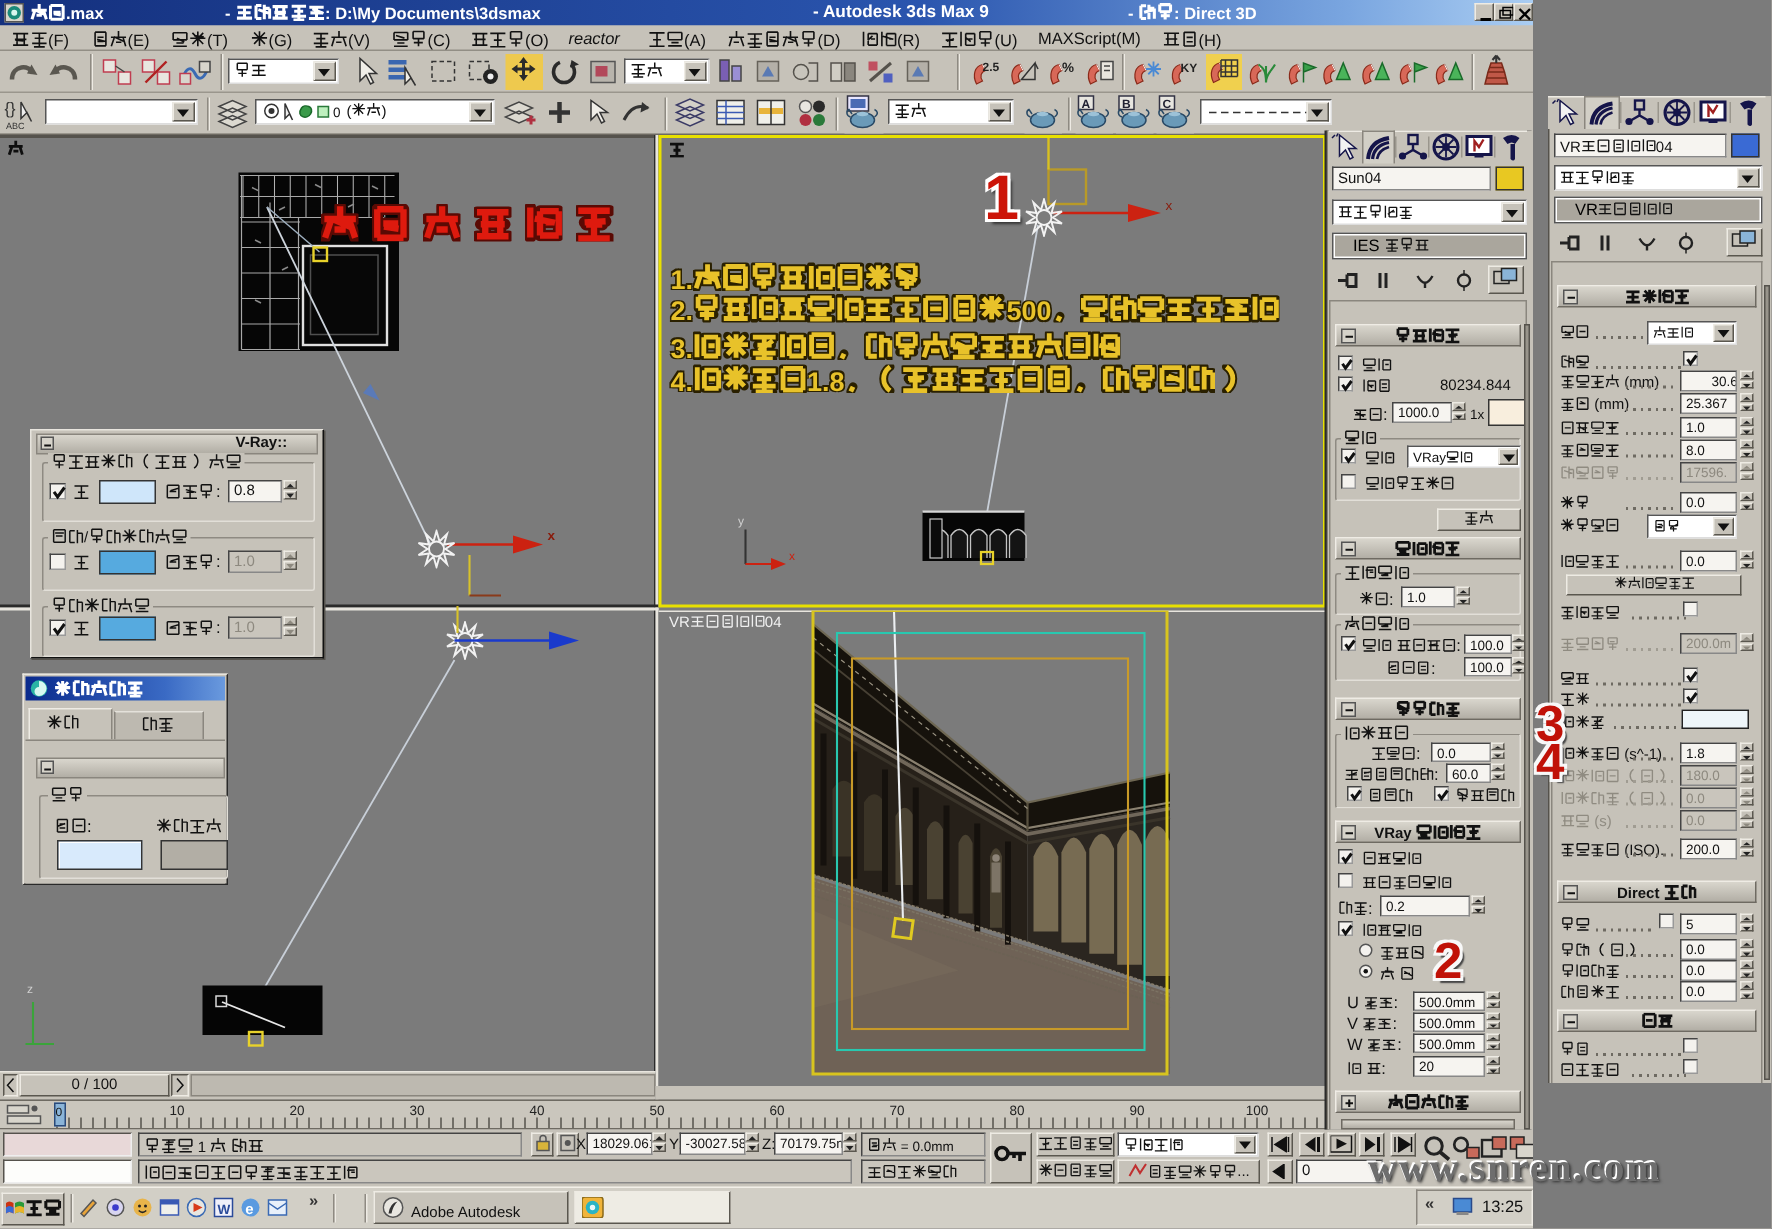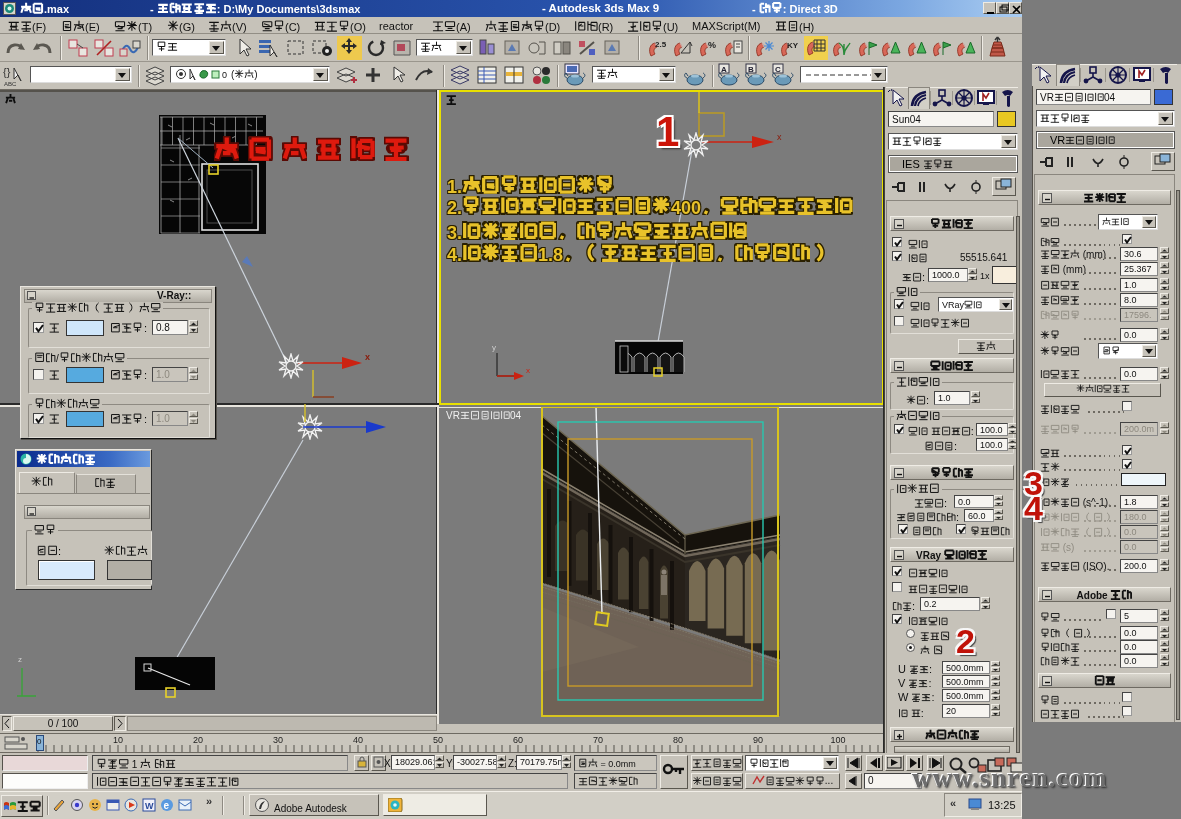--- a/index.html
+++ b/index.html
@@ -79,21 +79,21 @@
     </svg><svg width="12" height="12" viewBox="0 0 100 100" preserveAspectRatio="none" style="vertical-align:-12%;margin-right:0px">
       <path d="M20 8L80 8M20 8L20 48M80 8L80 48M20 48L80 48M50 48L50 90M24 70L74 70" stroke="#111" stroke-width="9" fill="none" stroke-linecap="butt" opacity="1"></path>
     </svg>(C)</div>
 <div class="a" style="left:314px;top:20px;white-space:nowrap;font-size:11px;color:#111"><svg width="12" height="12" viewBox="0 0 100 100" preserveAspectRatio="none" style="vertical-align:-12%;margin-right:0px">
       <path d="M7 20L91 20M17 52L81 52M7 84L91 84M29 20L29 84M69 20L69 84" stroke="#111" stroke-width="9" fill="none" stroke-linecap="butt" opacity="1"></path>
     </svg><svg width="12" height="12" viewBox="0 0 100 100" preserveAspectRatio="none" style="vertical-align:-12%;margin-right:0px">
       <path d="M7 19L91 19M49 19L49 93M7 93L91 93M27 56L71 56" stroke="#111" stroke-width="9" fill="none" stroke-linecap="butt" opacity="1"></path>
     </svg><svg width="12" height="12" viewBox="0 0 100 100" preserveAspectRatio="none" style="vertical-align:-12%;margin-right:0px">
       <path d="M20 10L80 10M20 10L20 50M80 10L80 50M20 50L80 50M50 50L50 92M24 72L74 72" stroke="#111" stroke-width="9" fill="none" stroke-linecap="butt" opacity="1"></path>
     </svg>(O)</div>
-<div class="a" style="left:379px;top:20px;white-space:nowrap;font-size:11px;color:#111"><span style="font-size:11px;color:#111;">reactor</span></div>
+<div class="a" style="left:379px;top:20px;white-space:nowrap;font-size:11px;color:#111"><span style="font-size:11px;color:#111;font-style:italic;">reactor</span></div>
 <div class="a" style="left:432px;top:20px;white-space:nowrap;font-size:11px;color:#111"><svg width="12" height="12" viewBox="0 0 100 100" preserveAspectRatio="none" style="vertical-align:-12%;margin-right:0px">
       <path d="M8 16L92 16M50 16L50 90M8 90L92 90M28 54L72 54" stroke="#111" stroke-width="9" fill="none" stroke-linecap="butt" opacity="1"></path>
     </svg><svg width="12" height="12" viewBox="0 0 100 100" preserveAspectRatio="none" style="vertical-align:-12%;margin-right:0px">
       <path d="M12 14L88 14M12 14L12 54M88 14L88 54M12 54L88 54M30 70L70 70M12 88L88 88" stroke="#111" stroke-width="9" fill="none" stroke-linecap="butt" opacity="1"></path>
     </svg>(A)</div>
 <div class="a" style="left:485px;top:20px;white-space:nowrap;font-size:11px;color:#111"><svg width="12" height="12" viewBox="0 0 100 100" preserveAspectRatio="none" style="vertical-align:-12%;margin-right:0px">
       <path d="M50 6L50 40M8 40L92 40M24 44L10 90M74 44L90 90M34 68L64 68" stroke="#111" stroke-width="9" fill="none" stroke-linecap="butt" opacity="1"></path>
     </svg><svg width="12" height="12" viewBox="0 0 100 100" preserveAspectRatio="none" style="vertical-align:-12%;margin-right:0px">
       <path d="M12 22L92 22M26 50L76 50M12 76L92 76M52 22L52 96M22 96L82 96" stroke="#111" stroke-width="9" fill="none" stroke-linecap="butt" opacity="1"></path>
     </svg><svg width="12" height="12" viewBox="0 0 100 100" preserveAspectRatio="none" style="vertical-align:-12%;margin-right:0px">
@@ -775,21 +775,21 @@
       <path d="M9 18L93 18M51 18L51 92M9 92L93 92M29 56L73 56" stroke="#e8c22a" stroke-width="17" fill="none" stroke-linecap="butt" opacity="1"></path>
     </svg><svg width="19" height="19" viewBox="0 0 100 100" preserveAspectRatio="none" style="vertical-align:-12%;margin-right:0px">
       <path d="M16 14L16 90M16 14L86 14M86 14L86 90M16 90L86 90M32 52L72 52" stroke="#2a2000" stroke-width="31" fill="none" stroke-linecap="round"></path>
       <path d="M16 14L16 90M16 14L86 14M86 14L86 90M16 90L86 90M32 52L72 52" stroke="#e8c22a" stroke-width="17" fill="none" stroke-linecap="butt" opacity="1"></path>
     </svg><svg width="19" height="19" viewBox="0 0 100 100" preserveAspectRatio="none" style="vertical-align:-12%;margin-right:0px">
       <path d="M22 12L22 88M22 12L82 12M82 12L82 88M34 40L68 40M34 64L68 64M22 88L82 88" stroke="#2a2000" stroke-width="31" fill="none" stroke-linecap="round"></path>
       <path d="M22 12L22 88M22 12L82 12M82 12L82 88M34 40L68 40M34 64L68 64M22 88L82 88" stroke="#e8c22a" stroke-width="17" fill="none" stroke-linecap="butt" opacity="1"></path>
     </svg><svg width="19" height="19" viewBox="0 0 100 100" preserveAspectRatio="none" style="vertical-align:-12%;margin-right:0px">
       <path d="M48 7L48 89M6 44L90 44M18 14L78 77M78 14L18 77" stroke="#2a2000" stroke-width="31" fill="none" stroke-linecap="round"></path>
       <path d="M48 7L48 89M6 44L90 44M18 14L78 77M78 14L18 77" stroke="#e8c22a" stroke-width="17" fill="none" stroke-linecap="butt" opacity="1"></path>
-    </svg><span style="font-size:18px;color:#e8c22a;font-weight:bold;text-shadow:-1px -1px 0 #2a2000,1px -1px 0 #2a2000,-1px 1px 0 #2a2000,1px 1px 0 #2a2000;">400</span><svg width="19" height="19" viewBox="0 0 100 100" preserveAspectRatio="none" style="vertical-align:-12%;margin-right:0px">
+    </svg><span style="font-size:18px;color:#e8c22a;font-weight:bold;text-shadow:-1px -1px 0 #2a2000,1px -1px 0 #2a2000,-1px 1px 0 #2a2000,1px 1px 0 #2a2000;">500</span><svg width="19" height="19" viewBox="0 0 100 100" preserveAspectRatio="none" style="vertical-align:-12%;margin-right:0px">
       <path d="M30 78L22 95" stroke="#2a2000" stroke-width="31" fill="none" stroke-linecap="round"></path>
       <path d="M30 78L22 95" stroke="#e8c22a" stroke-width="17" fill="none" stroke-linecap="butt" opacity="1"></path>
     </svg><svg width="19" height="19" viewBox="0 0 100 100" preserveAspectRatio="none" style="vertical-align:-12%;margin-right:0px">
       <path d="M12 14L88 14M12 14L12 55M88 14L88 55M12 55L88 55M30 72L70 72M12 90L88 90" stroke="#2a2000" stroke-width="31" fill="none" stroke-linecap="round"></path>
       <path d="M12 14L88 14M12 14L12 55M88 14L88 55M12 55L88 55M30 72L70 72M12 90L88 90" stroke="#e8c22a" stroke-width="17" fill="none" stroke-linecap="butt" opacity="1"></path>
     </svg><svg width="19" height="19" viewBox="0 0 100 100" preserveAspectRatio="none" style="vertical-align:-12%;margin-right:0px">
       <path d="M15 14L44 14M15 14L15 86M15 86L44 86M60 10L60 90M60 30L90 30M90 30L90 88M19 50L61 47" stroke="#2a2000" stroke-width="31" fill="none" stroke-linecap="round"></path>
       <path d="M15 14L44 14M15 14L15 86M15 86L44 86M60 10L60 90M60 30L90 30M90 30L90 88M19 50L61 47" stroke="#e8c22a" stroke-width="17" fill="none" stroke-linecap="butt" opacity="1"></path>
     </svg><svg width="19" height="19" viewBox="0 0 100 100" preserveAspectRatio="none" style="vertical-align:-12%;margin-right:0px">
       <path d="M11 16L87 16M11 16L11 56M87 16L87 56M11 56L87 56M29 72L69 72M11 90L87 90" stroke="#2a2000" stroke-width="31" fill="none" stroke-linecap="round"></path>
@@ -1512,21 +1512,21 @@
 <div class="lbl" style="left:1040px;top:249px;font-size:10px;white-space:nowrap"><svg width="10" height="10" viewBox="0 0 100 100" preserveAspectRatio="none" style="vertical-align:-12%;margin-right:0px">
       <path d="M11 20L91 20M26 48L76 48M11 76L91 76M51 20L51 96M21 96L81 96" stroke="#111" stroke-width="9" fill="none" stroke-linecap="butt" opacity="1"></path>
     </svg><svg width="10" height="10" viewBox="0 0 100 100" preserveAspectRatio="none" style="vertical-align:-12%;margin-right:0px">
       <path d="M14 15L90 15M14 15L14 55M90 15L90 55M14 55L90 55M32 72L72 72M14 90L90 90" stroke="#111" stroke-width="9" fill="none" stroke-linecap="butt" opacity="1"></path>
     </svg><svg width="10" height="10" viewBox="0 0 100 100" preserveAspectRatio="none" style="vertical-align:-12%;margin-right:0px">
       <path d="M8 19L92 19M50 19L50 93M8 93L92 93M29 56L72 56M32 69L84 52" stroke="#111" stroke-width="9" fill="none" stroke-linecap="butt" opacity="1"></path>
     </svg><svg width="10" height="10" viewBox="0 0 100 100" preserveAspectRatio="none" style="vertical-align:-12%;margin-right:0px">
       <path d="M49 7L49 41M7 41L91 41M24 46L9 91M74 46L89 91M34 69L64 69" stroke="#111" stroke-width="9" fill="none" stroke-linecap="butt" opacity="1"></path>
     </svg> (mm)</div>
 <div class="a" style="left:1084px;top:257px;width:32px;height:2px;background-image:repeating-linear-gradient(90deg,#6e6a62 0 1.5px,transparent 1.5px 5px)"></div>
-<div class="fld" style="left:1120px;top:247px;width:38px;height:14px;font-size:9px;padding-left:3px;">30.6</div>
+<div class="fld" style="left:1120px;top:247px;width:38px;height:14px;font-size:9px;padding-left:20px;">30.6</div>
 <div class="a ras" style="left:1160px;top:247px;width:9px;height:5.5px">
     <svg width="7" height="5" style="position:absolute;left:0;top:0">
       <path d="M3.5 1.5L6 3.5 L1 3.5 Z" fill="#222"></path>
     </svg>
   </div>
 <div class="a ras" style="left:1160px;top:253.5px;width:9px;height:5.5px">
     <svg width="7" height="5" style="position:absolute;left:0;top:0">
       <path d="M3.5 3.5L6 1 L1 1 Z" fill="#222"></path>
     </svg>
   </div>
@@ -1846,21 +1846,21 @@
       <path d="M3.5 1.5L6 3.5 L1 3.5 Z" fill="#222"></path>
     </svg>
   </div>
 <div class="a ras" style="left:1160px;top:565.5px;width:9px;height:5.5px">
     <svg width="7" height="5" style="position:absolute;left:0;top:0">
       <path d="M3.5 3.5L6 1 L1 1 Z" fill="#222"></path>
     </svg>
   </div>
 <div class="a" style="left:1038px;top:587px;width:133px;height:15px;background:linear-gradient(#d9d6cd,#b2aea5);border:1px solid #6e6a62;border-top-color:#efece5;border-left-color:#efece5;text-align:center;font-weight:bold;color:#111;padding-top:1px"><div class="a" style="left:3px;top:2px;width:10px;height:10px;border:1px solid #555;background:#d6d3ca"><svg width="9" height="9">
         <path d="M2 4.5 L7 4.5" stroke="#111" stroke-width="1.4"></path>
-      </svg></div><span style="font-size:10px;color:#111;font-weight:bold;">Adobe </span><svg width="11" height="11" viewBox="0 0 100 100" preserveAspectRatio="none" style="vertical-align:-12%;margin-right:0px">
+      </svg></div><span style="font-size:10px;color:#111;font-weight:bold;">Direct </span><svg width="11" height="11" viewBox="0 0 100 100" preserveAspectRatio="none" style="vertical-align:-12%;margin-right:0px">
       <path d="M8 18L92 18M50 18L50 92M8 92L92 92M28 56L72 56" stroke="#111" stroke-width="17" fill="none" stroke-linecap="butt" opacity="1"></path>
     </svg><svg width="11" height="11" viewBox="0 0 100 100" preserveAspectRatio="none" style="vertical-align:-12%;margin-right:0px">
       <path d="M16 15L46 15M16 15L16 86M16 86L46 86M62 10L62 90M62 30L92 30M92 30L92 88" stroke="#111" stroke-width="17" fill="none" stroke-linecap="butt" opacity="1"></path>
     </svg></div>
 <div class="lbl" style="left:1040px;top:611px"><svg width="10" height="10" viewBox="0 0 100 100" preserveAspectRatio="none" style="vertical-align:-12%;margin-right:0px">
       <path d="M19 10L79 10M19 10L19 50M79 10L79 50M19 50L79 50M49 50L49 92M24 72L74 72" stroke="#111" stroke-width="9" fill="none" stroke-linecap="butt" opacity="1"></path>
     </svg><svg width="10" height="10" viewBox="0 0 100 100" preserveAspectRatio="none" style="vertical-align:-12%;margin-right:0px">
       <path d="M14 15L90 15M14 15L14 55M90 15L90 55M14 55L90 55M32 72L72 72M14 90L90 90" stroke="#111" stroke-width="9" fill="none" stroke-linecap="butt" opacity="1"></path>
     </svg></div>
 <div class="a" style="left:1064px;top:619px;width:40px;height:2px;background-image:repeating-linear-gradient(90deg,#6e6a62 0 1.5px,transparent 1.5px 5px)"></div>
@@ -2069,21 +2069,21 @@
       <path d="M14 10L14 90M40 20L90 20M40 20L40 86M90 20L90 86M40 86L90 86M55 50L78 50" stroke="#111" stroke-width="9" fill="none" stroke-linecap="butt" opacity="1"></path>
     </svg></div>
 <div class="a" style="left:892px;top:251px;width:10px;height:10px;background:#f4f2ee;border:1px solid #444;border-right-color:#999;border-bottom-color:#999"><svg width="10" height="10">
       <path d="M2 4.5 L4 7.5 L8 2" stroke="#111" stroke-width="2" fill="none"></path>
     </svg></div>
 <div class="lbl" style="left:908px;top:252px"><svg width="10" height="10" viewBox="0 0 100 100" preserveAspectRatio="none" style="vertical-align:-12%;margin-right:0px">
       <path d="M14 10L14 90M40 20L90 20M40 20L40 85M90 20L90 85M40 85L90 85M55 50L78 50M37 39L68 64" stroke="#111" stroke-width="9" fill="none" stroke-linecap="butt" opacity="1"></path>
     </svg><svg width="10" height="10" viewBox="0 0 100 100" preserveAspectRatio="none" style="vertical-align:-12%;margin-right:0px">
       <path d="M20 12L20 88M20 12L80 12M80 12L80 88M32 40L66 40M32 64L66 64M20 88L80 88" stroke="#111" stroke-width="9" fill="none" stroke-linecap="butt" opacity="1"></path>
     </svg></div>
-<div class="lbl" style="left:960px;top:252px;font-size:10px">55515.641</div>
+<div class="lbl" style="left:960px;top:252px;font-size:10px">80234.844</div>
 <div class="lbl" style="left:902px;top:271px"><svg width="10" height="10" viewBox="0 0 100 100" preserveAspectRatio="none" style="vertical-align:-12%;margin-right:0px">
       <path d="M8 25L88 25M14 55L84 55M6 86L90 86M48 25L48 86M21 39L73 68" stroke="#111" stroke-width="9" fill="none" stroke-linecap="butt" opacity="1"></path>
     </svg><svg width="10" height="10" viewBox="0 0 100 100" preserveAspectRatio="none" style="vertical-align:-12%;margin-right:0px">
       <path d="M16 14L16 90M16 14L86 14M86 14L86 90M16 90L86 90M31 52L71 52" stroke="#111" stroke-width="9" fill="none" stroke-linecap="butt" opacity="1"></path>
     </svg>:</div>
 <div class="fld" style="left:928px;top:268px;width:40px;height:14px;font-size:9px;padding-left:3px;">1000.0</div>
 <div class="a ras" style="left:968px;top:268px;width:9px;height:5.5px">
     <svg width="7" height="5" style="position:absolute;left:0;top:0">
       <path d="M3.5 1.5L6 3.5 L1 3.5 Z" fill="#222"></path>
     </svg>

